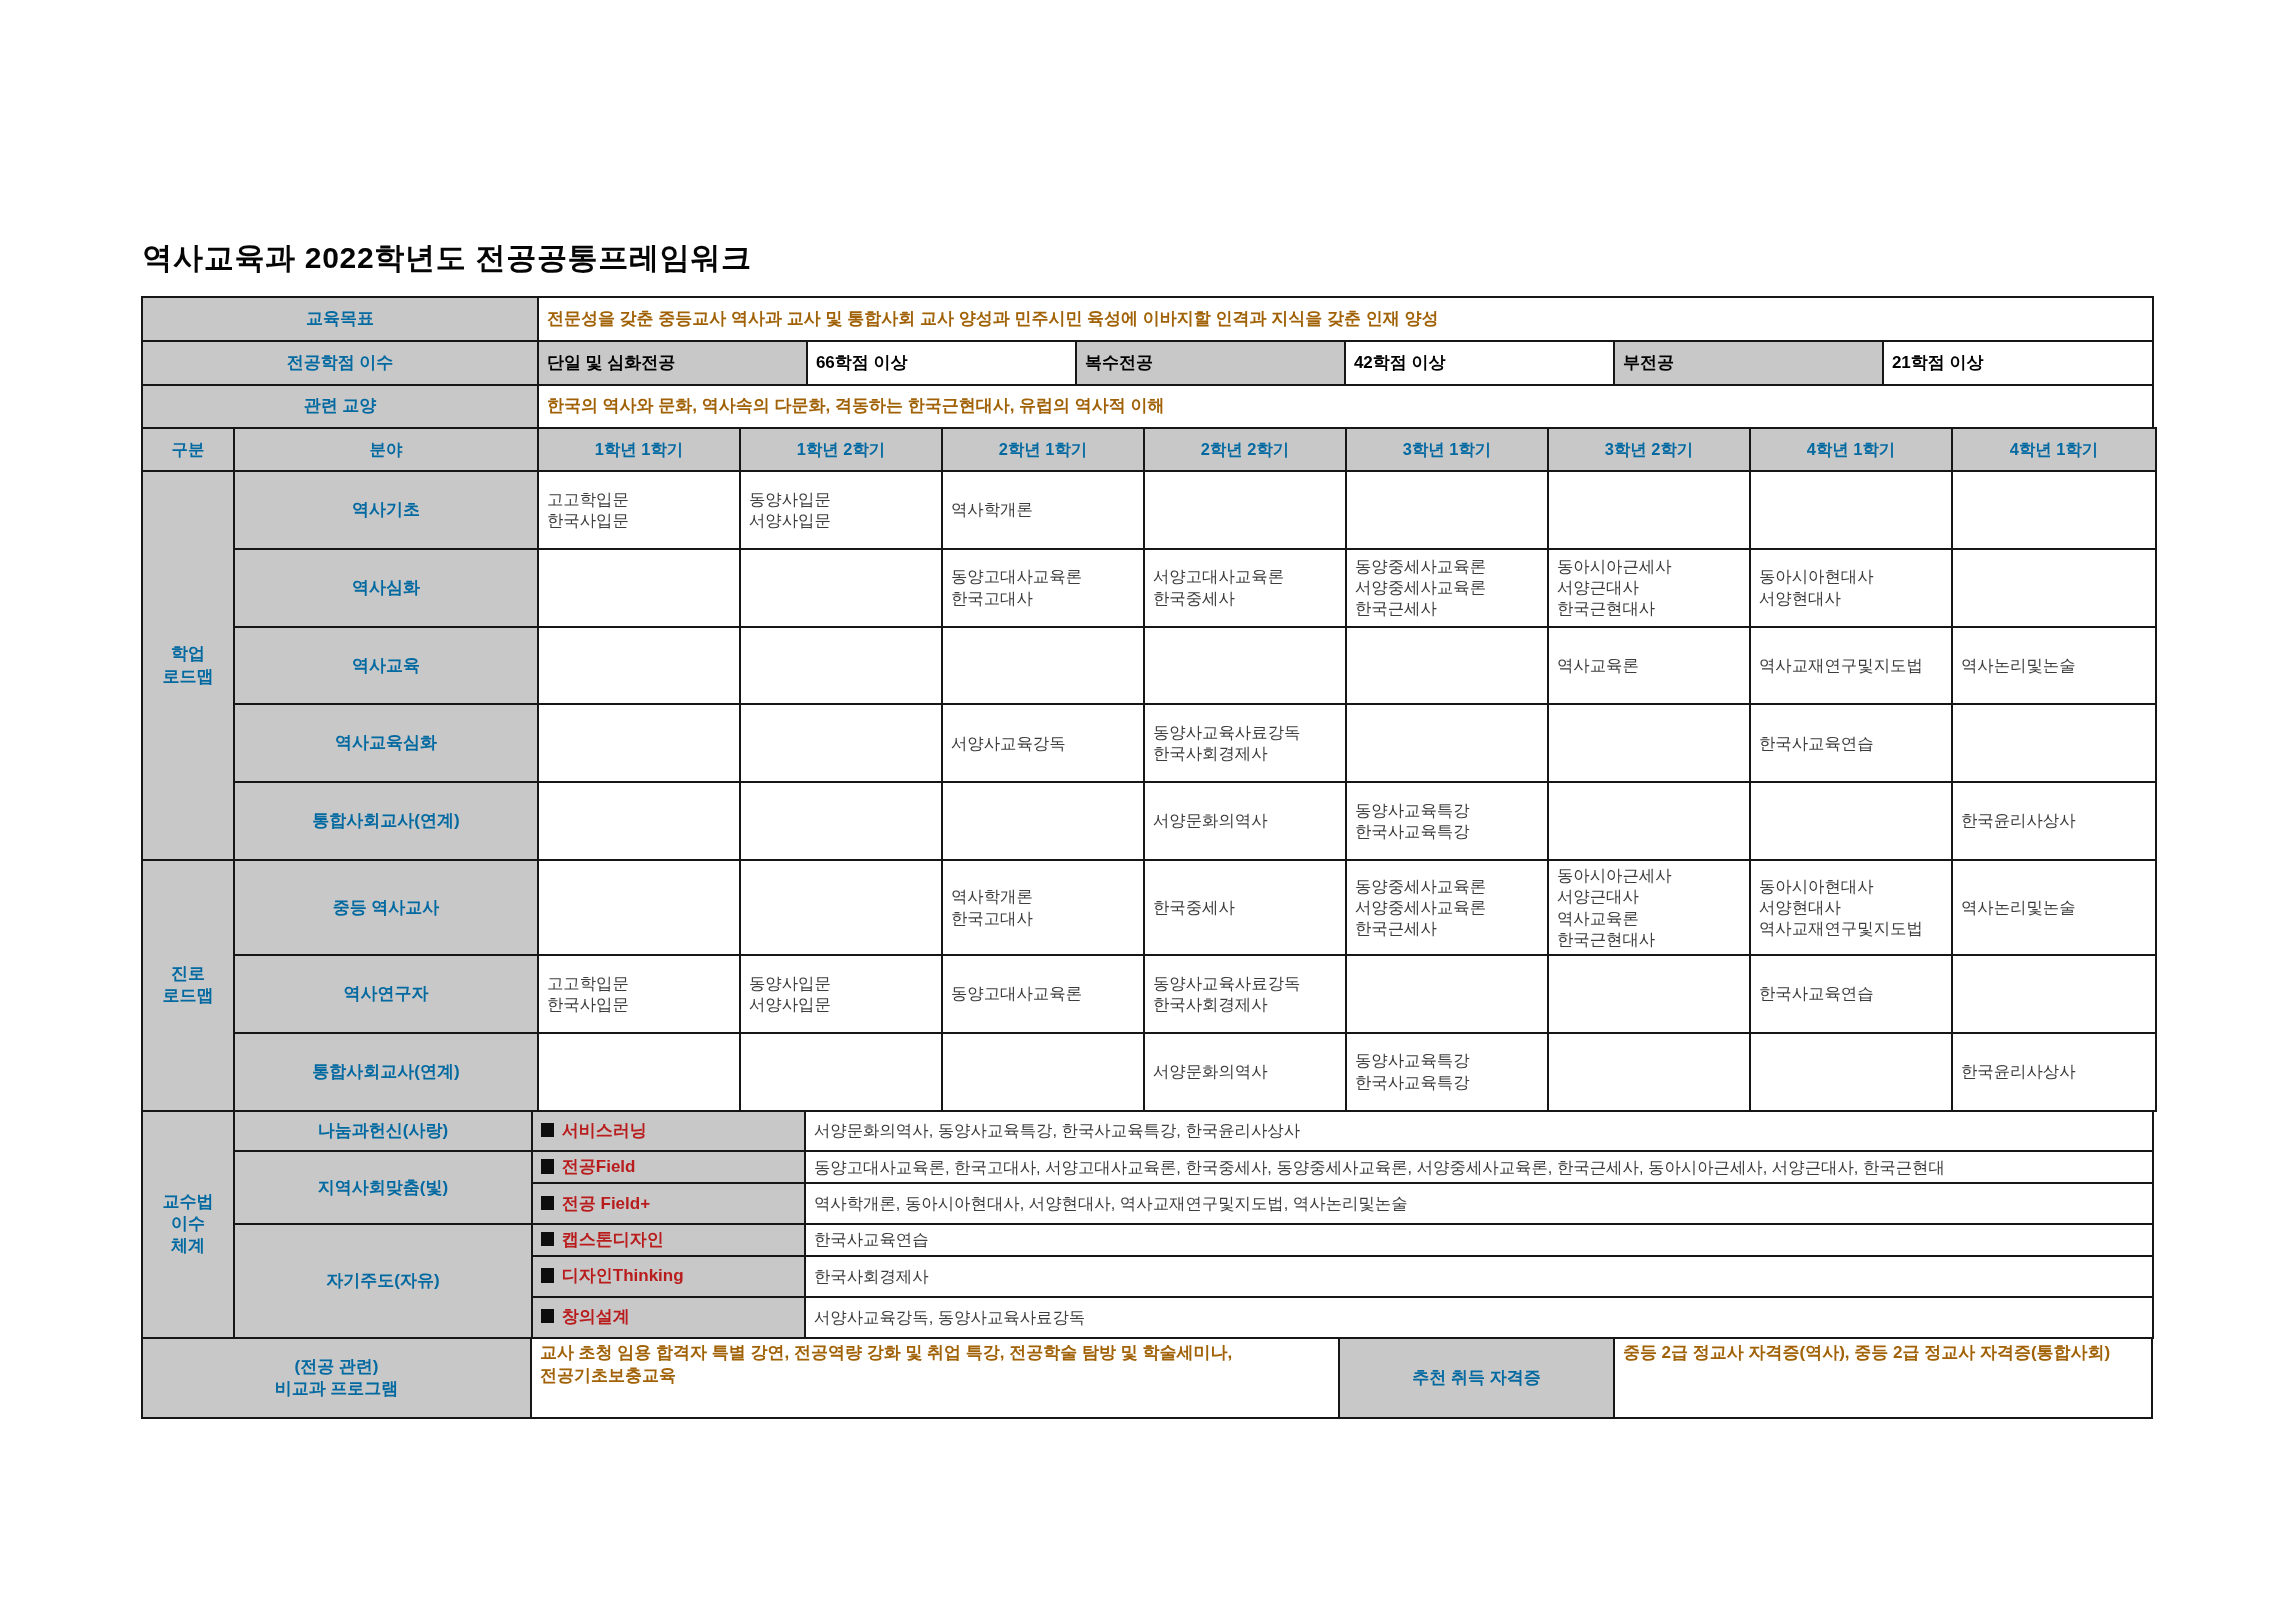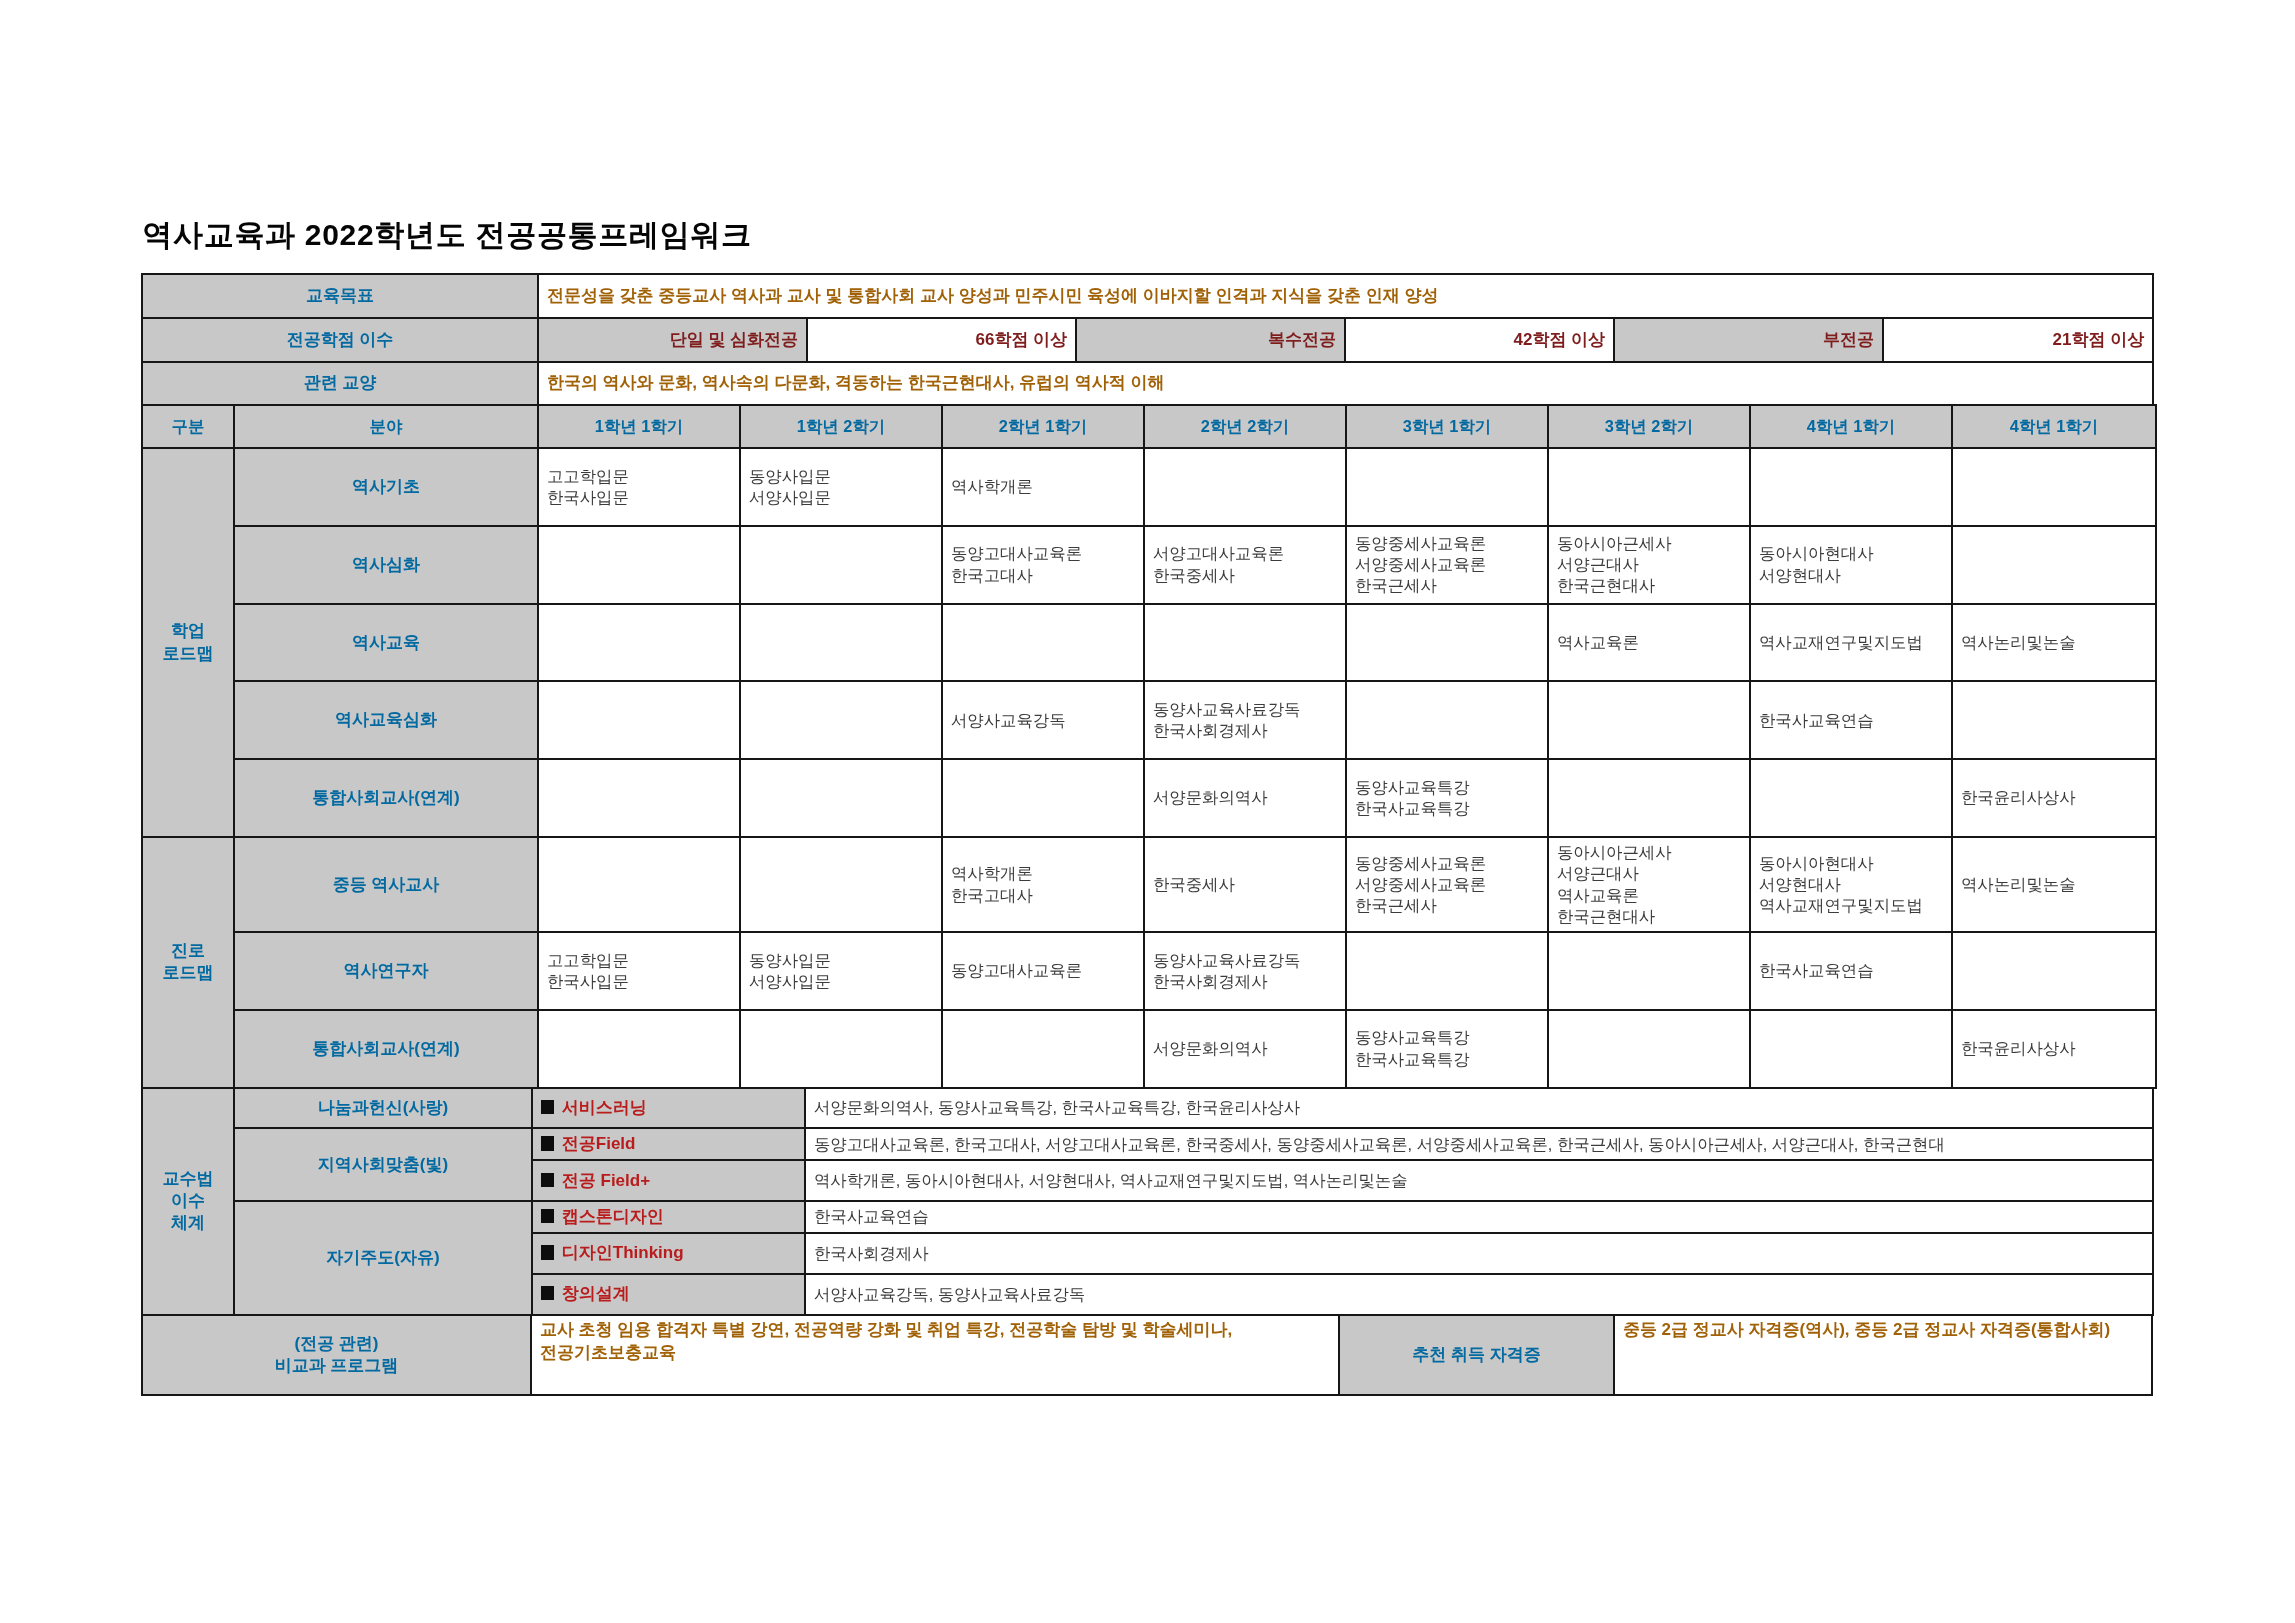--- a/index.html
+++ b/index.html
@@ -2,38 +2,38 @@
 <html style="font-size:10.5px"><head>
 <meta charset="utf-8">
 <style>
   html,body{margin:0;padding:0;background:#ffffff;}
   body{
     width:2295px;height:1623px;position:relative;
     font-family:"Liberation Sans","DejaVu Sans",sans-serif;
     color:#000;
     -webkit-font-smoothing:antialiased;
   }
-  .sheet{position:absolute;left:141px;top:215px;width:2011px;}
+  .sheet{position:absolute;left:141px;top:238px;width:2011px;}
   .doc-title{
     font-size:30px;font-weight:bold;letter-spacing:0.7px;
     margin:0 0 17px 1.3px;color:#050505;
   }
   table{border-collapse:collapse;table-layout:fixed;width:2011px;background:#fff;}
   table+table{margin-top:-2px;}
   td,th{
     border-top:2.6px solid #161616;border-bottom:2.6px solid #161616;
     border-left:2px solid #161616;border-right:2px solid #161616;
     padding:3.9px 7.9px;overflow:hidden;
     font-size:17px;line-height:1.3;vertical-align:middle;
     white-space:pre-line;word-break:keep-all;
   }
   .g{background:#c8c8c8;}
   .lbl{font-weight:bold;text-align:center;color:#0369a1;}
   .val{font-weight:bold;text-align:left;color:#a16207;}
-  .valc{font-weight:bold;text-align:right;color:#7f1d1d;}
+  .valc{font-weight:bold;text-align:left;color:#000000;}
   .course{font-weight:normal;text-align:left;color:#3c3c3c;font-size:16.4px;}
   .h-info{height:34px;}
   .h-hdr{height:33px;font-size:16.4px;}
   .h-row{height:68px;}
   .h-ped{height:31px;}
   .h-foot{height:71px;}
   .sq{display:inline-block;width:13px;height:14.4px;background:#0d0d0d;margin-right:7.9px;vertical-align:-1.3px;}
   .method{font-weight:bold;text-align:left;color:#b91c1c;white-space:nowrap;}
 </style>
 </head>

